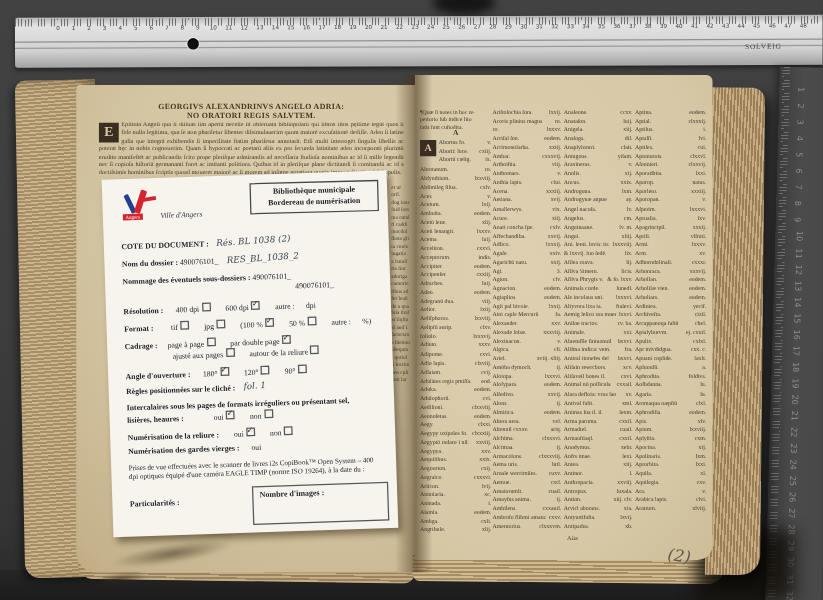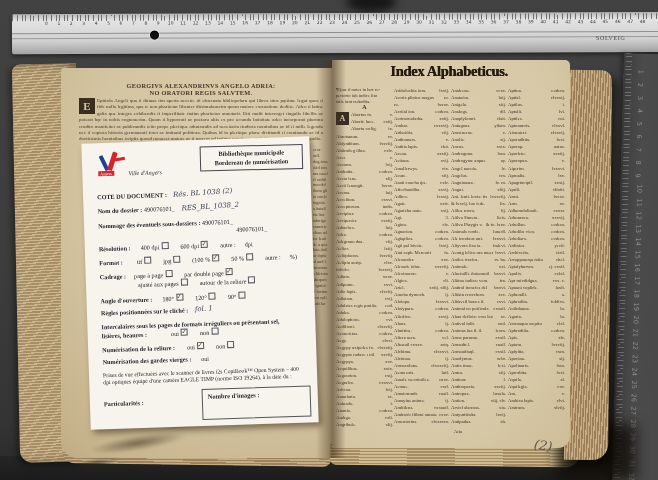--- a/index.html
+++ b/index.html
@@ -242,21 +242,20 @@
       <div>ſacoctan</div>
       <div>a bleintn</div>
       <div>abequm</div>
       <div>r quriol</div>
       <div>S loctim</div>
       <div>ben cpli</div>
       <div>quit lar</div>
     </div>
   <div class="lp-stain"></div>
 
-  <div class="rp-title">Index Alphabeticus.</div>
   <div class="idxcol" style="left:336px;top:87px;width:57px;height:341px">
     <div class="pre">
       <div>¶Quæ ſi notes in hoc re-</div>
       <div>pertorio ſub indice lito</div>
       <div>ſatis ſunt cuſtodita.</div>
     </div>
     <div class="aletter">A</div>
     <div class="entries">
         <span class="winitial">A</span>
         <div class="ie">

